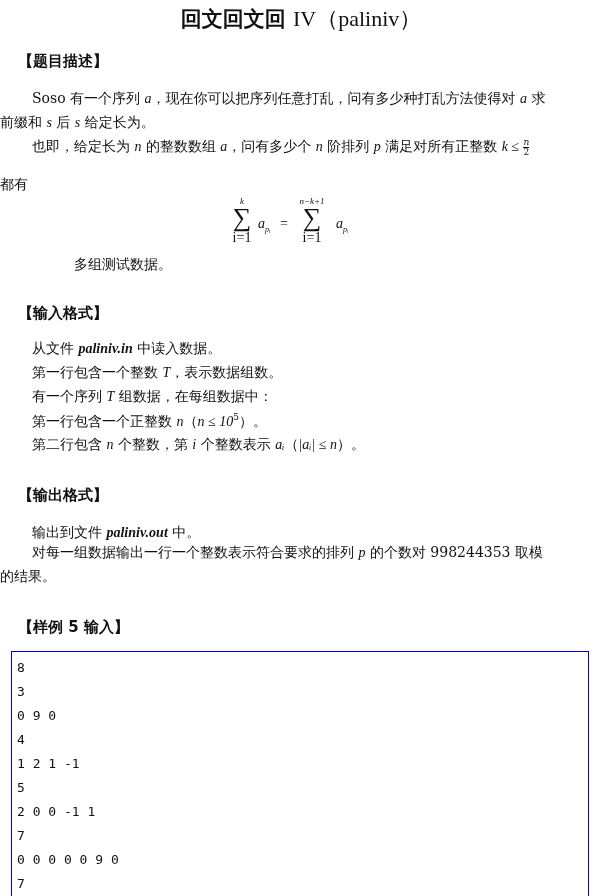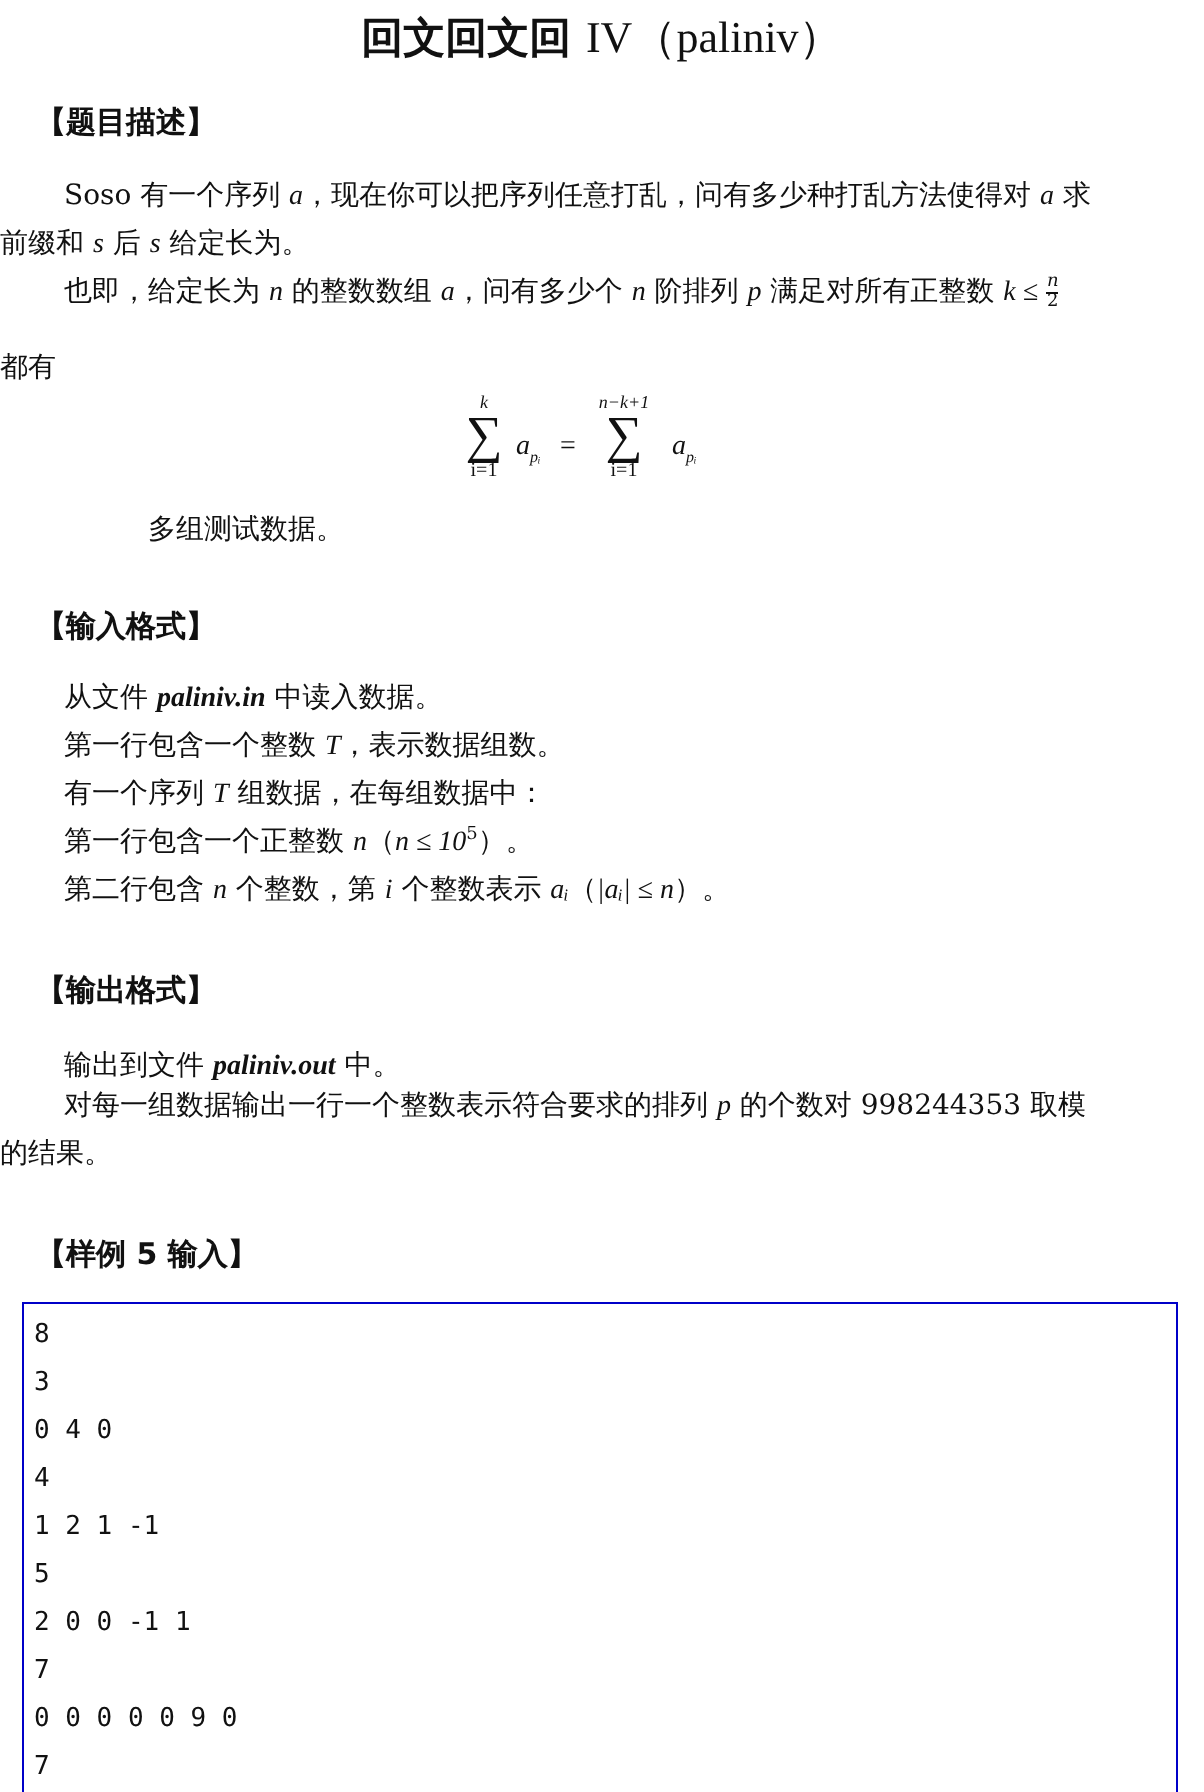--- a/index.html
+++ b/index.html
@@ -21,21 +21,21 @@
   .line { position: absolute; left: 32px; font-size: 14px; white-space: nowrap; }
   .m { font-style: italic; font-family: "Liberation Serif", serif; }
   .file { font-style: italic; font-weight: bold; font-family: "Liberation Serif", serif; }
   .formula {
     position: absolute; left: 230px; top: 196px; width: 140px; height: 56px;
     font-family: "Liberation Serif", serif;
   }
   .sum { position: absolute; text-align: center; }
   .sum .top { font-size: 9px; font-style: italic; display:block; }
   .sum .sig { font-size: 26px; line-height: 24px; display:block; }
-  .sum .bot { font-size: 10px; display:block; }
+  .sum .bot { font-size: 14px; display:block; }
   .frac { display: inline-block; vertical-align: middle; font-size: 9px; text-align: center; line-height: 9px; }
   .frac .num { display:block; border-bottom: 1px solid #111; font-style: italic; }
   .sample-box {
     position: absolute; left: 11px; top: 651px; width: 576px; height: 260px;
     border-left: 1.5px solid #0000c8; border-top: 1.5px solid #0000c8; border-right: 1.5px solid #0000c8;
     font-family: "DejaVu Sans Mono", "Liberation Mono", monospace; font-size: 13px;
   }
   .sample-line { position: absolute; left: 5px; }
 </style>
 </head>
@@ -87,21 +87,21 @@
 
 <div class="heading" style="top:486px">【输出格式】</div>
 <div class="line" style="top:524px;text-align:right;"><span>输出到文件 </span><span class="file">paliniv.out</span><span> 中。</span></div>
 <div class="line" style="top:544px;"><span>对每一组数据输出一行一个整数表示符合要求的排列 </span><span class="m">p</span><span> 的个数对 998244353 取模</span></div>
 <div class="line" style="top:568px; left:0;">的结果。</div>
 
 <div class="heading" style="top:618px">【样例 5 输入】</div>
 <div class="sample-box">
   <div class="sample-line" style="top:8px">8</div>
   <div class="sample-line" style="top:32px">3</div>
-  <div class="sample-line" style="top:56px">0 4 0</div>
+  <div class="sample-line" style="top:56px">0 9 0</div>
   <div class="sample-line" style="top:80px">4</div>
   <div class="sample-line" style="top:104px">1 2 1 -1</div>
   <div class="sample-line" style="top:128px">5</div>
   <div class="sample-line" style="top:152px">2 0 0 -1 1</div>
   <div class="sample-line" style="top:176px">7</div>
   <div class="sample-line" style="top:200px">0 0 0 0 0 9 0</div>
   <div class="sample-line" style="top:224px">7</div>
 </div>
 
 </body></html>

